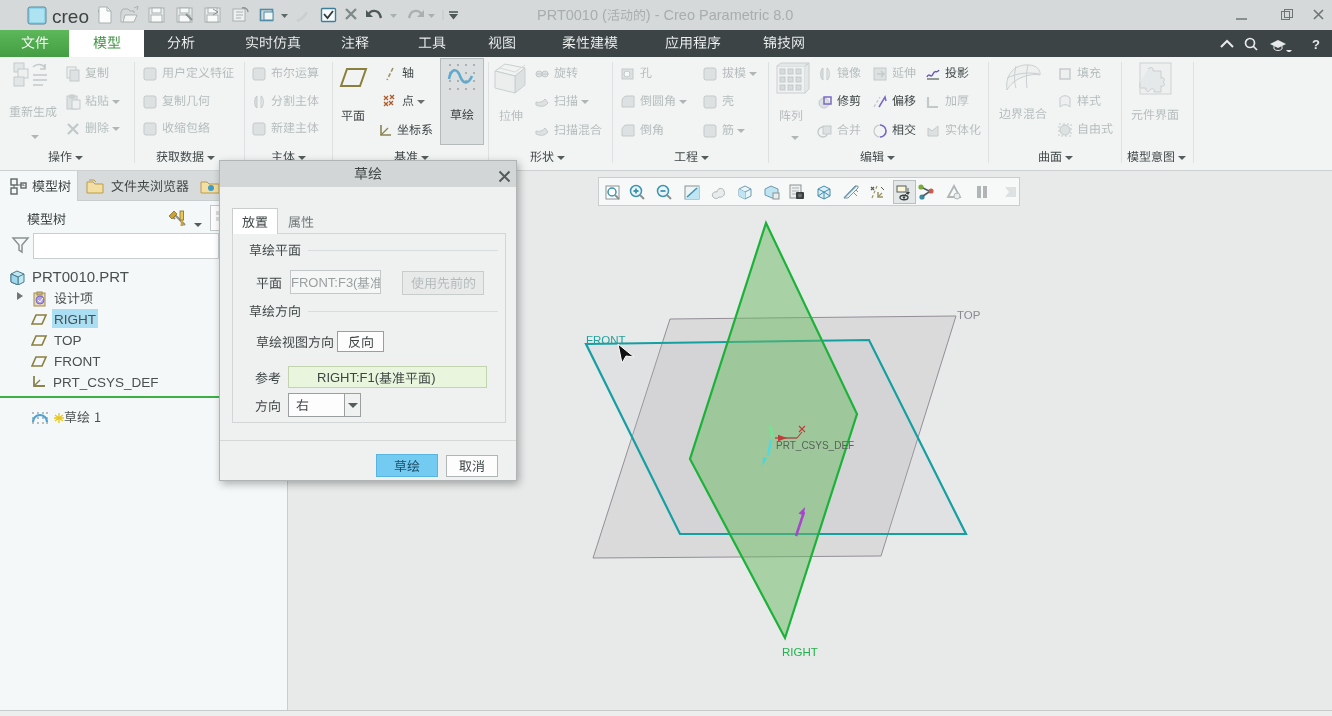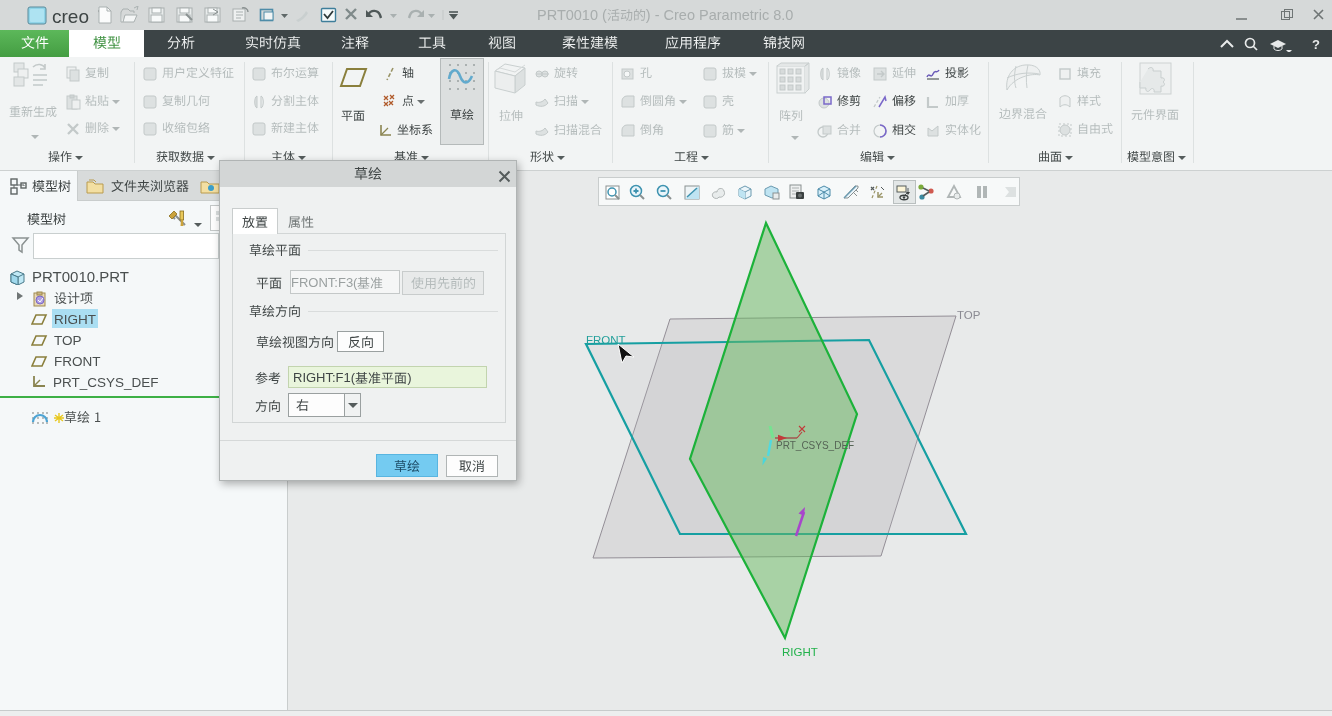--- a/index.html
+++ b/index.html
@@ -845,21 +845,21 @@
           <path transform="translate(0.00,10.92) scale(0.013000,-0.013000)" d="M244 399H754V311H244ZM244 542H754V456H244ZM172 602V251H459V154H56V86H459V-78H534V86H947V154H534V251H830V602ZM62 766V698H291V621H364V698H634V621H707V698H941V766H707V840H634V766H364V840H291V766Z"></path>
           <path transform="translate(13.00,10.92) scale(0.013000,-0.013000)" d="M38 53 56 -20C141 13 252 56 358 97L344 161C231 119 115 78 38 53ZM480 506V438H824V506ZM56 423C70 430 92 435 197 449C159 388 125 339 109 320C81 283 60 257 39 253C47 233 59 198 63 182C83 195 115 207 346 267C344 282 342 310 343 331L170 289C239 379 306 488 361 595L295 633C277 593 257 553 235 515L128 504C184 592 238 705 278 812L207 843C172 722 106 590 85 557C65 522 49 498 32 494C40 474 52 438 56 423ZM392 -58C418 -46 459 -41 827 0C844 -30 858 -58 868 -81L933 -49C904 16 837 118 778 193L718 167C743 134 769 96 792 58L505 30C548 98 607 199 645 263H919V333H395V263H564C526 197 449 68 427 43C410 24 386 18 366 13C374 -3 388 -40 392 -58ZM635 843C576 705 470 584 353 508C365 491 385 454 392 437C490 506 581 605 650 719C720 622 825 519 916 452C924 472 941 504 955 521C861 581 748 688 685 781L704 821Z"></path>
           <path transform="translate(26.00,10.92) scale(0.013000,-0.013000)" d="M174 630C213 556 252 459 266 399L337 424C323 482 282 578 242 650ZM755 655C730 582 684 480 646 417L711 396C750 456 797 552 834 633ZM52 348V273H459V-79H537V273H949V348H537V698H893V773H105V698H459V348Z"></path>
           <path transform="translate(39.00,10.92) scale(0.013000,-0.013000)" d="M389 334H601V221H389ZM389 395V506H601V395ZM389 160H601V43H389ZM58 774V702H444C437 661 426 614 416 576H104V-80H176V-27H820V-80H896V576H493L532 702H945V774ZM176 43V506H320V43ZM820 43H670V506H820Z"></path>
         </svg></div>
       <div class="dlg-line" style="left:88px;top:89px;width:190px"></div>
       <div class="abs" style="left:36px;top:114px;height:16px;line-height:16px"><svg class="ck" width="26" height="14" viewBox="0 0 26 14" style="vertical-align:middle;margin-top:0px" fill="#3f4545">
           <path transform="translate(0.00,10.92) scale(0.013000,-0.013000)" d="M174 630C213 556 252 459 266 399L337 424C323 482 282 578 242 650ZM755 655C730 582 684 480 646 417L711 396C750 456 797 552 834 633ZM52 348V273H459V-79H537V273H949V348H537V698H893V773H105V698H459V348Z"></path>
           <path transform="translate(13.00,10.92) scale(0.013000,-0.013000)" d="M389 334H601V221H389ZM389 395V506H601V395ZM389 160H601V43H389ZM58 774V702H444C437 661 426 614 416 576H104V-80H176V-27H820V-80H896V576H493L532 702H945V774ZM176 43V506H320V43ZM820 43H670V506H820Z"></path>
         </svg></div>
-      <div class="abs" style="left:70px;top:109px;width:110px;height:24px;background:#f5f6f6;border:1px solid #c4c8c8;line-height:22px;text-align:left;white-space:nowrap;overflow:hidden"><span style="font-size:13px;color:#9aa0a0">FRONT:F3(<svg class="ck" width="26" height="14" viewBox="0 0 26 14" style="vertical-align:middle;margin-top:0px" fill="#9aa0a0">
+      <div class="abs" style="left:70px;top:109px;width:91px;height:24px;background:#f5f6f6;border:1px solid #c4c8c8;line-height:22px;text-align:left;white-space:nowrap;overflow:hidden"><span style="font-size:13px;color:#9aa0a0">FRONT:F3(<svg class="ck" width="26" height="14" viewBox="0 0 26 14" style="vertical-align:middle;margin-top:0px" fill="#9aa0a0">
             <path transform="translate(0.00,10.92) scale(0.013000,-0.013000)" d="M684 839V743H320V840H245V743H92V680H245V359H46V295H264C206 224 118 161 36 128C52 114 74 88 85 70C182 116 284 201 346 295H662C723 206 821 123 917 82C929 100 951 127 967 141C883 171 798 229 741 295H955V359H760V680H911V743H760V839ZM320 680H684V613H320ZM460 263V179H255V117H460V11H124V-53H882V11H536V117H746V179H536V263ZM320 557H684V487H320ZM320 430H684V359H320Z"></path>
             <path transform="translate(13.00,10.92) scale(0.013000,-0.013000)" d="M48 765C98 695 157 598 183 538L253 575C226 634 165 727 113 796ZM48 2 124 -33C171 62 226 191 268 303L202 339C156 220 93 84 48 2ZM435 395H646V262H435ZM435 461V596H646V461ZM607 805C635 761 667 701 681 661H452C476 710 497 762 515 814L445 831C395 677 310 528 211 433C227 421 255 394 266 380C301 416 334 458 365 506V-80H435V-9H954V59H719V196H912V262H719V395H913V461H719V596H934V661H686L750 693C734 731 702 789 670 833ZM435 196H646V59H435Z"></path>
           </svg></span></div>
       <div class="abs" style="left:182px;top:110px;width:82px;height:24px;background:#e8eaea;border:1px solid #c8cccc;line-height:22px;text-align:center"><svg class="ck" width="65" height="14" viewBox="0 0 65 14" style="vertical-align:middle;margin-top:0px" fill="#b4bbbb">
           <path transform="translate(0.00,10.92) scale(0.013000,-0.013000)" d="M599 836V729H321V660H599V562H350V285H594C587 230 572 178 540 131C487 168 444 213 413 265L350 244C387 180 436 126 495 81C449 39 381 4 284 -21C300 -37 321 -66 330 -83C434 -52 506 -10 557 39C658 -22 784 -62 927 -82C937 -60 956 -31 972 -14C828 2 702 37 601 92C641 151 659 216 667 285H929V562H672V660H962V729H672V836ZM420 499H599V394L598 349H420ZM672 499H857V349H671L672 394ZM278 842C219 690 122 542 21 446C34 428 55 389 63 372C101 410 138 454 173 503V-84H245V612C284 679 320 749 348 820Z"></path>
           <path transform="translate(13.00,10.92) scale(0.013000,-0.013000)" d="M153 770V407C153 266 143 89 32 -36C49 -45 79 -70 90 -85C167 0 201 115 216 227H467V-71H543V227H813V22C813 4 806 -2 786 -3C767 -4 699 -5 629 -2C639 -22 651 -55 655 -74C749 -75 807 -74 841 -62C875 -50 887 -27 887 22V770ZM227 698H467V537H227ZM813 698V537H543V698ZM227 466H467V298H223C226 336 227 373 227 407ZM813 466V298H543V466Z"></path>
           <path transform="translate(26.00,10.92) scale(0.013000,-0.013000)" d="M462 840V684H285C299 724 312 764 322 801L246 817C221 712 171 579 102 494C121 487 150 470 167 459C201 501 231 555 256 612H462V410H61V337H322C305 172 260 44 47 -22C65 -37 86 -66 95 -85C323 -6 379 141 400 337H591V43C591 -40 613 -64 703 -64C721 -64 825 -64 844 -64C925 -64 946 -25 954 127C933 133 901 145 885 158C881 28 875 8 838 8C815 8 729 8 711 8C673 8 666 13 666 43V337H940V410H538V612H868V684H538V840Z"></path>
           <path transform="translate(39.00,10.92) scale(0.013000,-0.013000)" d="M604 514V104H674V514ZM807 544V14C807 -1 802 -5 786 -5C769 -6 715 -6 654 -4C665 -24 677 -56 681 -76C758 -77 809 -75 839 -63C870 -51 881 -30 881 13V544ZM723 845C701 796 663 730 629 682H329L378 700C359 740 316 799 278 841L208 816C244 775 281 721 300 682H53V613H947V682H714C743 723 775 773 803 819ZM409 301V200H187V301ZM409 360H187V459H409ZM116 523V-75H187V141H409V7C409 -6 405 -10 391 -10C378 -11 332 -11 281 -9C291 -28 302 -57 307 -76C374 -76 419 -75 446 -63C474 -52 482 -32 482 6V523Z"></path>
           <path transform="translate(52.00,10.92) scale(0.013000,-0.013000)" d="M552 423C607 350 675 250 705 189L769 229C736 288 667 385 610 456ZM240 842C232 794 215 728 199 679H87V-54H156V25H435V679H268C285 722 304 778 321 828ZM156 612H366V401H156ZM156 93V335H366V93ZM598 844C566 706 512 568 443 479C461 469 492 448 506 436C540 484 572 545 600 613H856C844 212 828 58 796 24C784 10 773 7 753 7C730 7 670 8 604 13C618 -6 627 -38 629 -59C685 -62 744 -64 778 -61C814 -57 836 -49 859 -19C899 30 913 185 928 644C929 654 929 682 929 682H627C643 729 658 779 670 828Z"></path>
         </svg></div>
@@ -879,21 +879,21 @@
           <path transform="translate(65.00,10.92) scale(0.013000,-0.013000)" d="M438 842C424 791 399 721 374 667H99V-80H173V594H832V20C832 2 826 -4 806 -4C785 -5 716 -6 644 -2C655 -24 666 -59 670 -80C762 -80 824 -79 860 -67C895 -54 907 -30 907 20V667H457C482 715 509 773 531 827ZM373 394H626V198H373ZM304 461V58H373V130H696V461Z"></path>
         </svg></div>
       <div class="abs" style="left:117px;top:170px;width:47px;height:21px;background:#fdfdfd;border:1px solid #9aa0a0;line-height:19px;text-align:center"><svg class="ck" width="26" height="14" viewBox="0 0 26 14" style="vertical-align:middle;margin-top:0px" fill="#3f4545">
           <path transform="translate(0.00,10.92) scale(0.013000,-0.013000)" d="M804 831C660 790 394 765 169 754V488C169 332 160 115 55 -39C74 -47 106 -69 120 -83C224 70 244 297 246 462H313C359 330 424 221 511 134C423 68 321 21 214 -7C229 -24 248 -54 257 -75C371 -41 478 10 570 82C657 13 763 -38 890 -71C900 -50 921 -20 937 -5C815 22 712 68 628 131C729 227 808 353 852 517L801 539L786 535H246V690C463 700 705 726 866 771ZM754 462C713 349 649 255 568 182C489 257 429 351 389 462Z"></path>
           <path transform="translate(13.00,10.92) scale(0.013000,-0.013000)" d="M438 842C424 791 399 721 374 667H99V-80H173V594H832V20C832 2 826 -4 806 -4C785 -5 716 -6 644 -2C655 -24 666 -59 670 -80C762 -80 824 -79 860 -67C895 -54 907 -30 907 20V667H457C482 715 509 773 531 827ZM373 394H626V198H373ZM304 461V58H373V130H696V461Z"></path>
         </svg></div>
       <div class="abs" style="left:35px;top:209px;height:16px;line-height:16px"><svg class="ck" width="26" height="14" viewBox="0 0 26 14" style="vertical-align:middle;margin-top:0px" fill="#3f4545">
           <path transform="translate(0.00,10.92) scale(0.013000,-0.013000)" d="M548 401C480 353 353 308 254 284C272 269 291 247 302 231C404 260 530 310 610 368ZM635 284C547 219 381 166 239 140C254 124 272 100 282 82C433 115 598 174 698 253ZM761 177C649 69 422 8 176 -17C191 -34 205 -62 213 -82C470 -50 703 18 829 144ZM179 591C202 599 233 602 404 611C390 578 374 547 356 517H53V450H307C237 365 145 299 39 253C56 239 85 209 96 194C216 254 322 338 401 450H606C681 345 801 250 915 199C926 218 950 246 966 261C867 298 761 370 691 450H950V517H443C460 548 476 581 489 615L769 628C795 605 817 583 833 564L895 609C840 670 728 754 637 810L579 771C617 746 659 717 699 686L312 672C375 710 439 757 499 808L431 845C359 775 260 710 228 693C200 676 177 665 157 663C165 643 175 607 179 591Z"></path>
           <path transform="translate(13.00,10.92) scale(0.013000,-0.013000)" d="M836 794C764 703 675 619 575 544H490V658H708V722H490V840H416V722H159V658H416V544H70V478H482C345 388 194 313 40 259C52 242 68 209 75 192C165 227 254 268 341 315C318 260 290 199 266 155H712C697 63 681 18 659 3C648 -5 635 -6 610 -6C583 -6 502 -5 428 2C442 -18 452 -47 453 -68C527 -73 597 -73 631 -72C672 -70 695 -66 718 -46C750 -18 772 46 792 183C795 194 797 217 797 217H375L419 317H845V378H449C500 409 550 443 597 478H939V544H681C760 610 832 682 894 759Z"></path>
         </svg></div>
-      <div class="abs" style="left:68px;top:205px;width:199px;height:22px;background:#e9f5dc;border:1px solid #c2d4ae;line-height:20px;padding-left:4px;white-space:nowrap"><span style="font-size:13px;color:#3f4545">RIGHT:F1(<svg class="ck" width="52" height="14" viewBox="0 0 52 14" style="vertical-align:middle;margin-top:0px" fill="#3f4545">
+      <div class="abs" style="left:68px;top:205px;width:199px;height:22px;background:#e9f5dc;border:1px solid #c2d4ae;line-height:20px;padding-left:28px;white-space:nowrap"><span style="font-size:13px;color:#3f4545">RIGHT:F1(<svg class="ck" width="52" height="14" viewBox="0 0 52 14" style="vertical-align:middle;margin-top:0px" fill="#3f4545">
             <path transform="translate(0.00,10.92) scale(0.013000,-0.013000)" d="M684 839V743H320V840H245V743H92V680H245V359H46V295H264C206 224 118 161 36 128C52 114 74 88 85 70C182 116 284 201 346 295H662C723 206 821 123 917 82C929 100 951 127 967 141C883 171 798 229 741 295H955V359H760V680H911V743H760V839ZM320 680H684V613H320ZM460 263V179H255V117H460V11H124V-53H882V11H536V117H746V179H536V263ZM320 557H684V487H320ZM320 430H684V359H320Z"></path>
             <path transform="translate(13.00,10.92) scale(0.013000,-0.013000)" d="M48 765C98 695 157 598 183 538L253 575C226 634 165 727 113 796ZM48 2 124 -33C171 62 226 191 268 303L202 339C156 220 93 84 48 2ZM435 395H646V262H435ZM435 461V596H646V461ZM607 805C635 761 667 701 681 661H452C476 710 497 762 515 814L445 831C395 677 310 528 211 433C227 421 255 394 266 380C301 416 334 458 365 506V-80H435V-9H954V59H719V196H912V262H719V395H913V461H719V596H934V661H686L750 693C734 731 702 789 670 833ZM435 196H646V59H435Z"></path>
             <path transform="translate(26.00,10.92) scale(0.013000,-0.013000)" d="M174 630C213 556 252 459 266 399L337 424C323 482 282 578 242 650ZM755 655C730 582 684 480 646 417L711 396C750 456 797 552 834 633ZM52 348V273H459V-79H537V273H949V348H537V698H893V773H105V698H459V348Z"></path>
             <path transform="translate(39.00,10.92) scale(0.013000,-0.013000)" d="M389 334H601V221H389ZM389 395V506H601V395ZM389 160H601V43H389ZM58 774V702H444C437 661 426 614 416 576H104V-80H176V-27H820V-80H896V576H493L532 702H945V774ZM176 43V506H320V43ZM820 43H670V506H820Z"></path>
           </svg>)</span></div>
       <div class="abs" style="left:35px;top:237px;height:16px;line-height:16px"><svg class="ck" width="26" height="14" viewBox="0 0 26 14" style="vertical-align:middle;margin-top:0px" fill="#3f4545">
           <path transform="translate(0.00,10.92) scale(0.013000,-0.013000)" d="M440 818C466 771 496 707 508 667H68V594H341C329 364 304 105 46 -23C66 -37 90 -63 101 -82C291 17 366 183 398 361H756C740 135 720 38 691 12C678 2 665 0 643 0C616 0 546 1 474 7C489 -13 499 -44 501 -66C568 -71 634 -72 669 -69C708 -67 733 -60 756 -34C795 5 815 114 835 398C837 409 838 434 838 434H410C416 487 420 541 423 594H936V667H514L585 698C571 738 540 799 512 846Z"></path>
           <path transform="translate(13.00,10.92) scale(0.013000,-0.013000)" d="M438 842C424 791 399 721 374 667H99V-80H173V594H832V20C832 2 826 -4 806 -4C785 -5 716 -6 644 -2C655 -24 666 -59 670 -80C762 -80 824 -79 860 -67C895 -54 907 -30 907 20V667H457C482 715 509 773 531 827ZM373 394H626V198H373ZM304 461V58H373V130H696V461Z"></path>
         </svg></div>
       <div class="abs" style="left:68px;top:232px;width:57px;height:24px;background:#fdfdfd;border:1px solid #9aa0a0;line-height:22px;padding-left:7px"><svg class="ck" width="13" height="14" viewBox="0 0 13 14" style="vertical-align:middle;margin-top:0px" fill="#3f4545">

